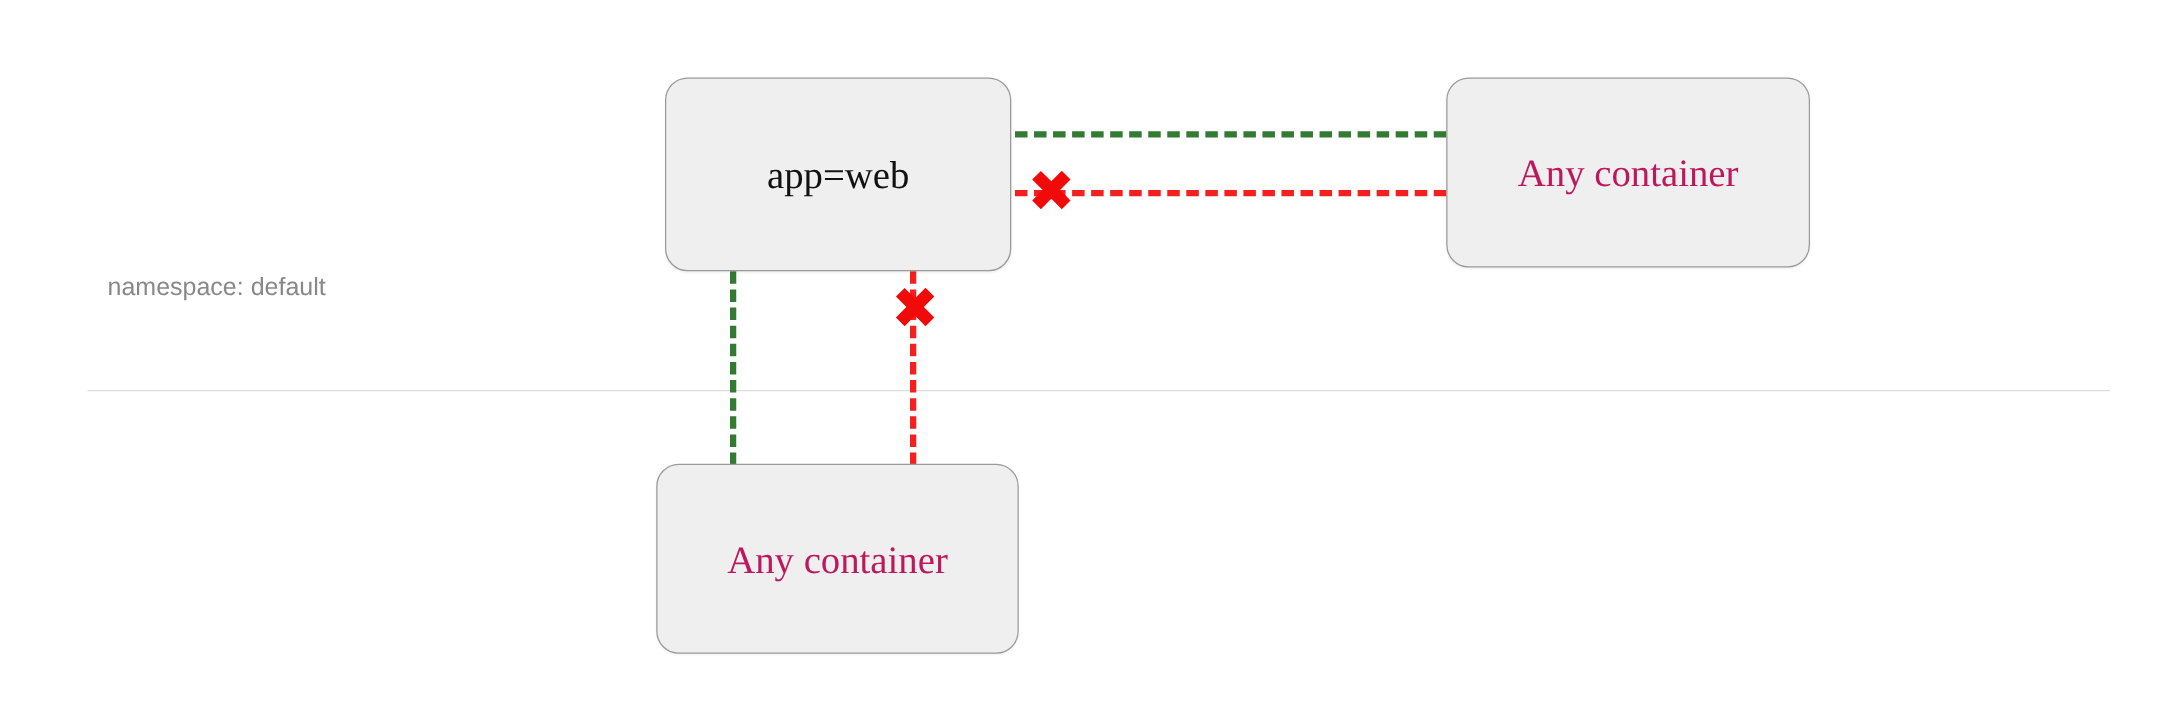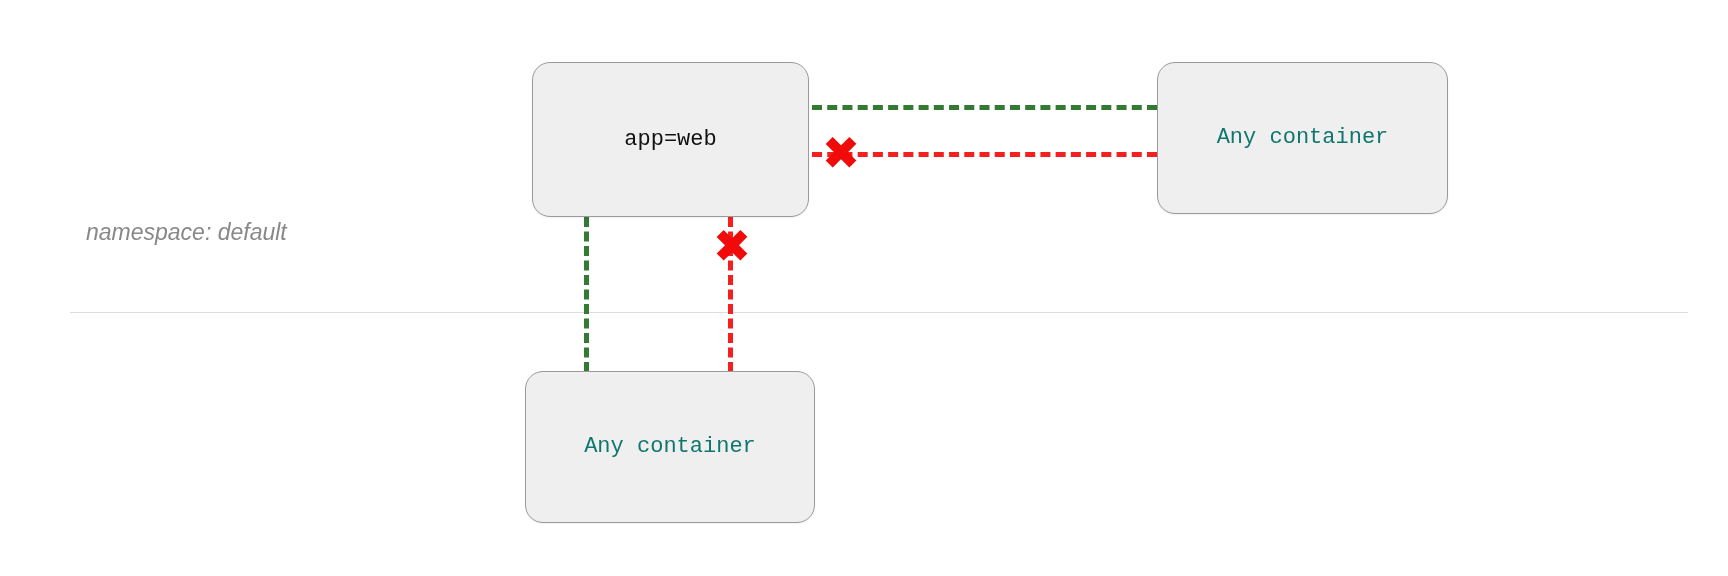--- a/index.html
+++ b/index.html
@@ -25,49 +25,48 @@
     top: 312px;
     width: 1618px;
     height: 1px;
     background: #dddddd;
   }
 
   
   .ns-label {
     position: absolute;
     color: #888888;
-    font-size: 23px;
+    font-size: 20px;
     font-family: "Liberation Sans", sans-serif;
     white-space: nowrap;
     letter-spacing: 0px;
-    font-style: italic;
   }
   #ns-default { left: 86px; top: 219px; }
   #ns-prod    { left: 86px; top: 306px; }
 
   
   .node-box {
     position: absolute;
     background: #efefef;
     border: 1px solid #9a9a9a;
     border-radius: 18px;
     box-sizing: border-box;
     display: flex;
     align-items: center;
     justify-content: center;
     box-shadow: 0 1px 2px rgba(0,0,0,0.06);
   }
   .node-label {
-    font-size: 22px;
+    font-size: 31px;
     line-height: 1;
-    font-family: Liberation Mono, monospace;
+    font-family: Liberation Serif, serif;
     white-space: nowrap;
   }
   .label-dark  { color: #111111; }
-  .label-gray  { color: #0f766e; }
+  .label-gray  { color: #be185d; }
 
   #box-appweb      { left: 532px;  top: 62px;  width: 277px; height: 155px; }
   #box-right       { left: 1157px; top: 62px;  width: 291px; height: 152px; }
   #box-bottom      { left: 525px;  top: 371px; width: 290px; height: 152px; }
 
   
   .edge {
     position: absolute;
   }
   .edge-h {

